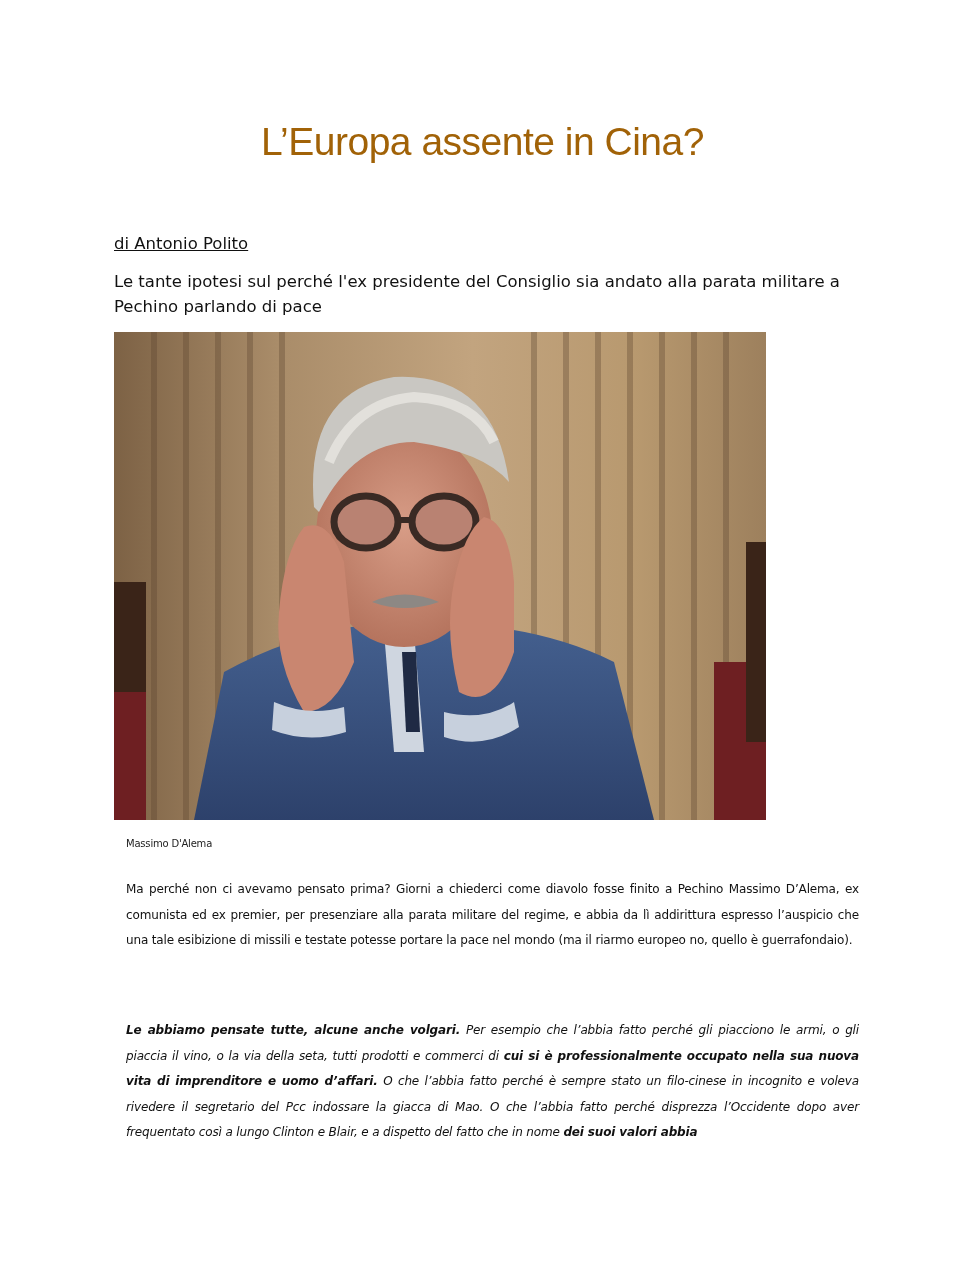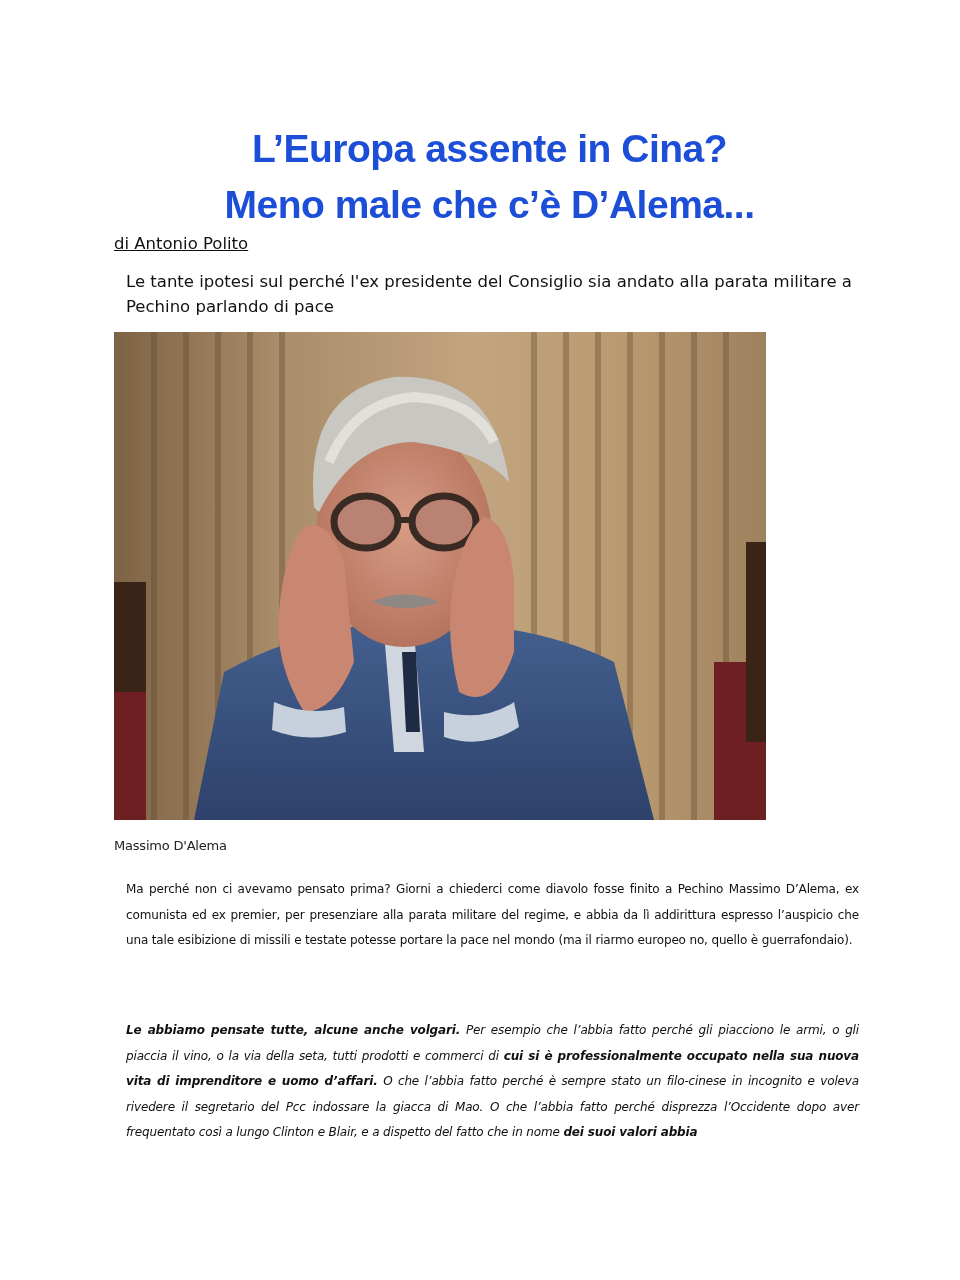--- a/index.html
+++ b/index.html
@@ -1,40 +1,39 @@
 <!DOCTYPE html>
 <html><head>
 <meta charset="utf-8">
 <style>
   html, body { margin: 0; padding: 0; background: #ffffff; }
   body { width: 960px; height: 1280px; position: relative; overflow: hidden;
          font-family: "DejaVu Sans", "Liberation Sans", sans-serif; color: #111; }
   .page { position: absolute; left: 114px; top: 0; width: 733px; }
   .headline { position: absolute; top: 112px; left: -20px; width: 773px; text-align: center;
-              font-family: "Liberation Sans", sans-serif; font-weight: bold; font-size: 39px;
-              line-height: 56px; letter-spacing: -0.5px; color: #1d4ed8; margin: 9px; }
+              font-family: "Liberation Sans", sans-serif; font-weight: normal; font-size: 39px;
+              line-height: 56px; letter-spacing: -0.5px; color: #a16207; margin: 2px; }
   .byline { position: absolute; top: 232px; left: 0; font-size: 16.5px; line-height: 24px; text-decoration: underline; }
-  .subtitle { position: absolute; top: 270px; left: 0; width: 733px; font-size: 16.5px; line-height: 24.5px; margin-left: 12px; }
+  .subtitle { position: absolute; top: 270px; left: 0; width: 733px; font-size: 16.5px; line-height: 24.5px; }
   .photo { position: absolute; top: 332px; left: 0; width: 652px; height: 488px; overflow: hidden;
            background: linear-gradient(90deg, #8a6c4c 0%, #a88a66 20%, #b89a76 45%, #c8aa84 70%, #a58862 100%); }
   .photo svg { display: block; }
-  .caption { position: absolute; top: 838px; left: 0; font-size: 13px; color: #222; letter-spacing: -0.2px; }
+  .caption { position: absolute; top: 838px; left: 12px; font-size: 10px; color: #222; letter-spacing: -0.2px; }
   .para { position: absolute; left: 0; width: 733px; font-size: 12px; line-height: 25.6px;
           text-align: justify; margin: 12px; letter-spacing: -0.15px; }
   .p1 { top: 865px; }
   .p2 { top: 1006px; font-style: italic; }
   .para b { font-weight: bold; }
 </style>
 </head>
 <body>
 
 <div class="page">
   <h1 class="headline">
     <span>L’Europa assente in Cina?</span><br>
-    <span>Meno male che c’è D’Alema...</span>
   </h1>
 
   <div class="byline">di Antonio Polito</div>
 
   <div class="subtitle">Le tante ipotesi sul perché l'ex presidente del Consiglio sia andato alla parata militare a Pechino parlando di pace</div>
 
   <div class="photo" title="Massimo D'Alema with hands on his face, wearing glasses and a blue suit, in front of wooden columns">
     <svg width="652" height="488" viewBox="0 0 652 488">
       <defs>
         <linearGradient id="wood" x1="0" x2="1">

